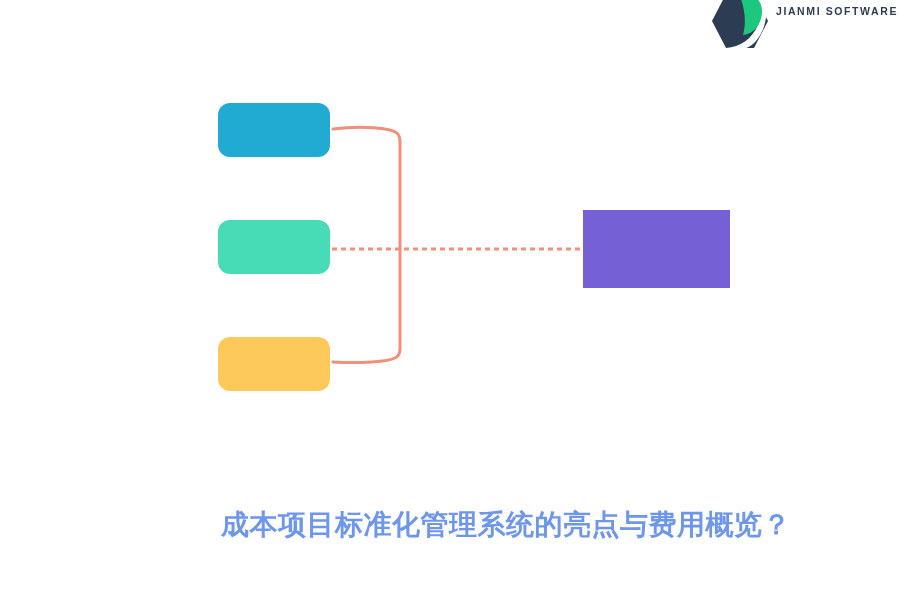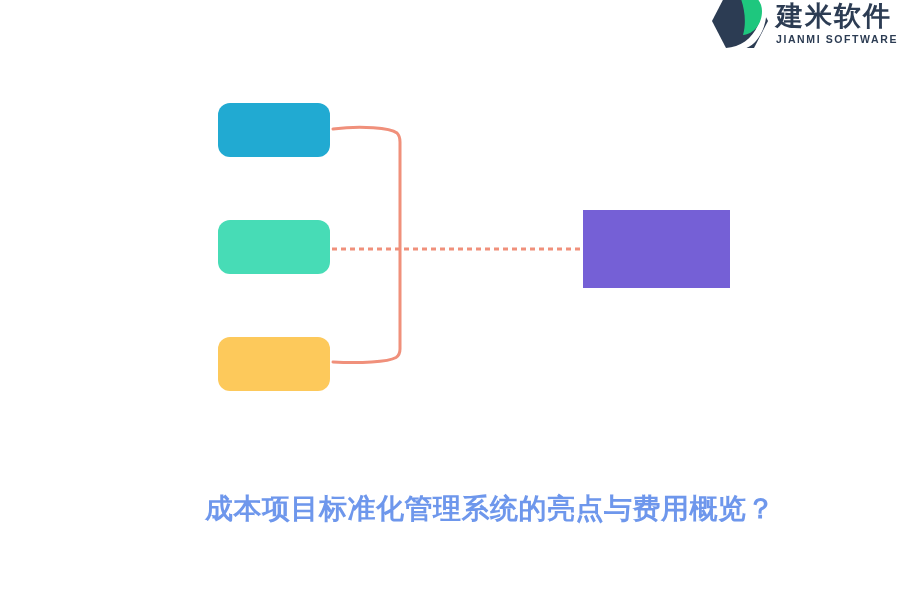--- a/index.html
+++ b/index.html
@@ -62,40 +62,39 @@
     width: 147px;
     height: 78px;
     border-radius: 0;
   }
 
   
   .heading {
     position: absolute;
     left: 205px;
     top: 490px;
-    margin: 0;
+    margin: 16px;
     font-size: 28px;
     font-weight: 700;
     letter-spacing: 0.5px;
     white-space: nowrap;
   }
 </style>
 </head>
 <body>
 
 <div class="canvas">
 
   <div class="logo">
     <svg class="logo-mark" viewBox="0 0 58 60" aria-hidden="true">
       <path d="M2 30 L16 3 L44 3 L58 30 L44 57 L16 57 Z" fill="#2C3C53"></path>
       <path d="M16 57 C30 56 42 48 48 34 C51 26 52 16 50 4 L56 13 C58 26 54 41 46 50 C39 58 27 61 18 61 Z" fill="#FFFFFF"></path>
       <path d="M29 3 C41 -1 52 8 52 20 C52 33 44 43 33 44 C37 30 34 14 29 3 Z" fill="#1EC77E"></path>
     </svg>
     <div class="logo-text">
-      <div class="logo-title" style="color: rgb(44, 60, 83);">建米软件</div>
       <div class="logo-subtitle" style="color: rgb(44, 60, 83); text-align: right;">JIANMI SOFTWARE</div>
     </div>
   </div>
 
   <svg class="connector-layer" viewBox="0 0 900 600" aria-hidden="true">
     <path d="M333 129 C362 125.5 390 128 397 133 Q400 136 400 142 L400 349 Q400 355 396 357.5 C388 362 360 363.5 333 362" fill="none" stroke-width="3" stroke-linecap="round" stroke="#F0907B"></path>
     <line x1="332" y1="249" x2="583" y2="249" stroke-width="3" stroke-dasharray="5 4" stroke="#F0907B"></line>
   </svg>
 
   <div class="node node-top" style="background-color: rgb(33, 170, 210);"></div>

